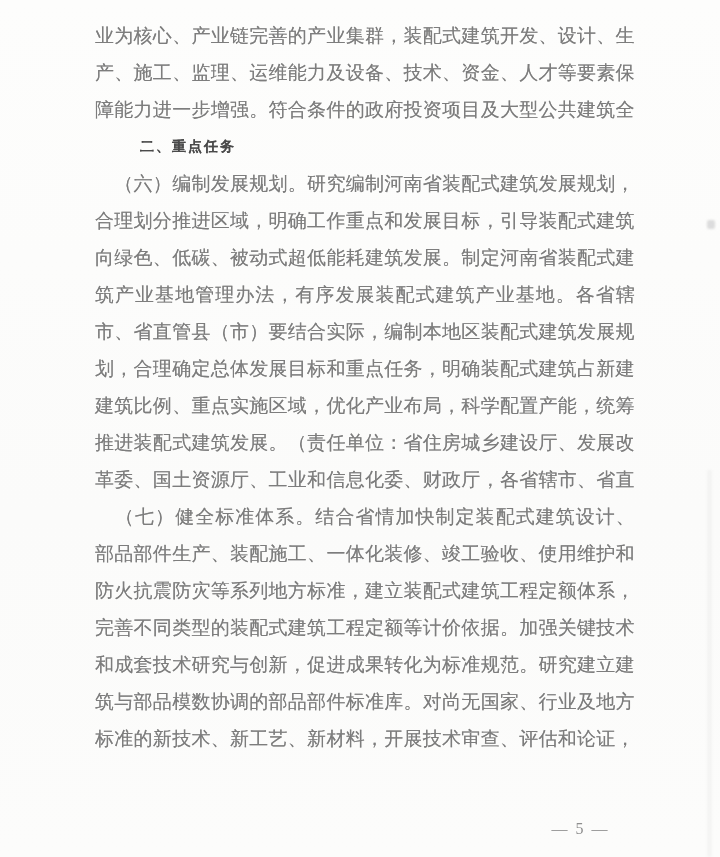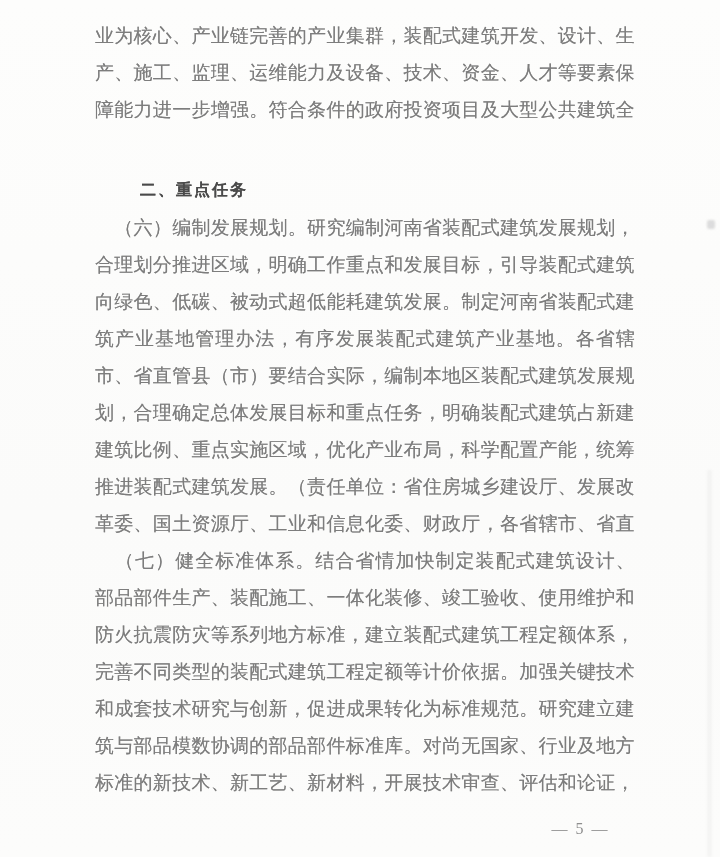--- a/index.html
+++ b/index.html
@@ -46,26 +46,25 @@
     display: flex;
     align-items: center;
     letter-spacing: 1.4px;
   }
   
   .line.heading {
     display: flex;
     align-items: center;
     font-family: "Liberation Sans", sans-serif;
     font-weight: 700;
-    font-size: 16px;
+    font-size: 14px;
     color: #4a4a4a;
     text-shadow: 0 0 0.5px rgba(74,74,74,0.8);
     letter-spacing: 2px;
     padding-left: 45px;
-    margin-top: 44px;
   }
   .page-number {
     position: absolute;
     left: 543px;
     top: 820px;
     width: 75px;
     font-size: 16px;
     color: #8e8e8e;
     letter-spacing: 2px;
     text-align: center;

